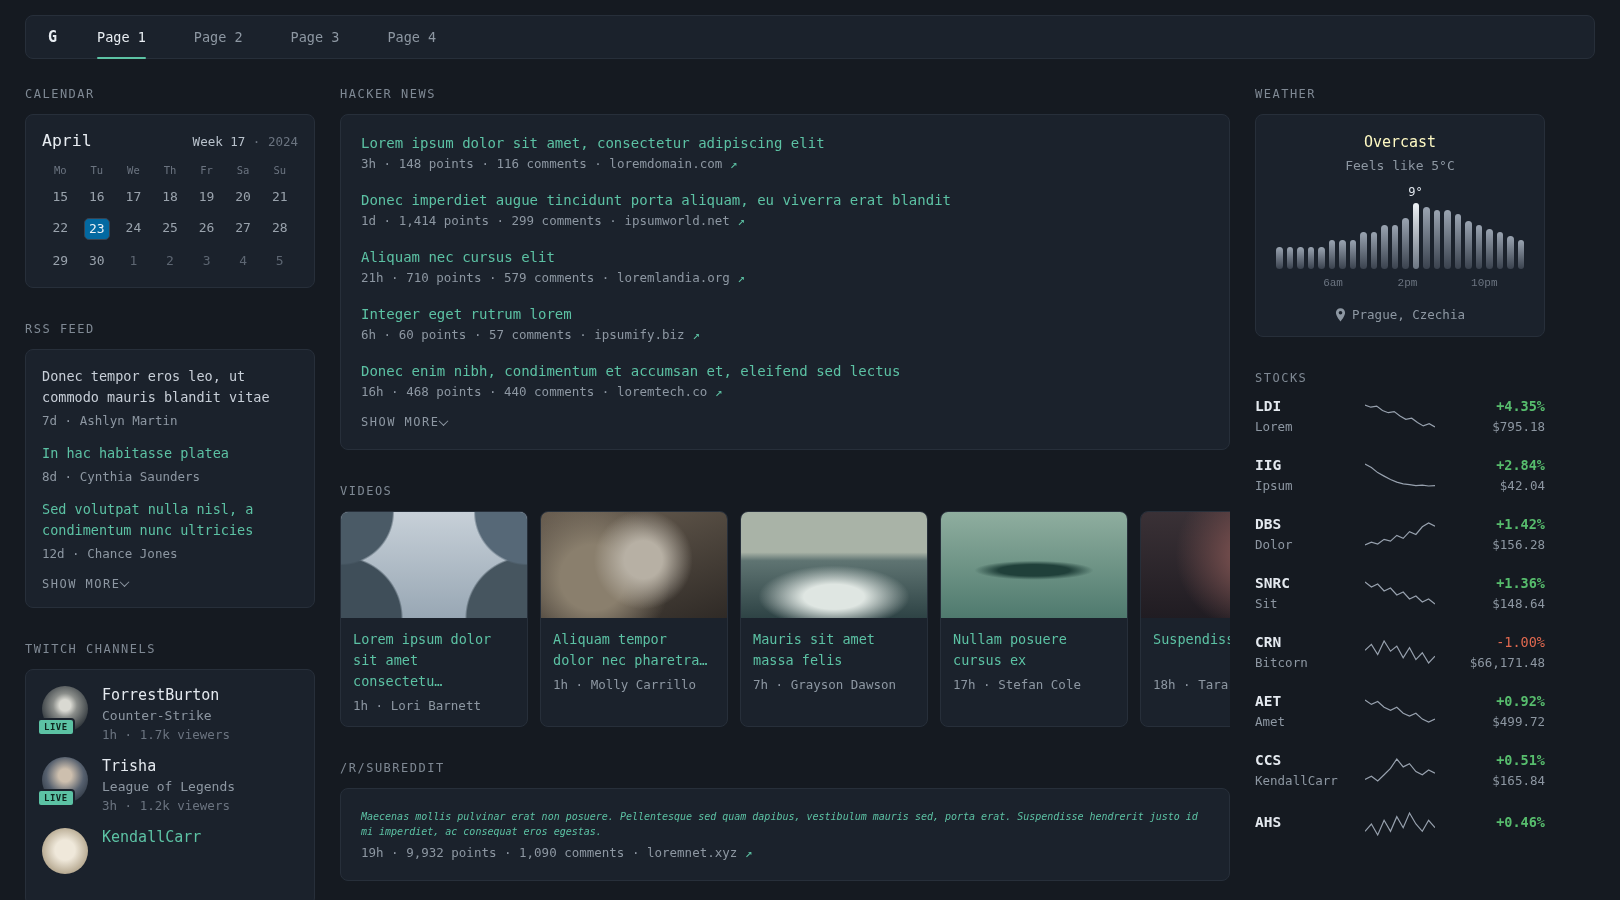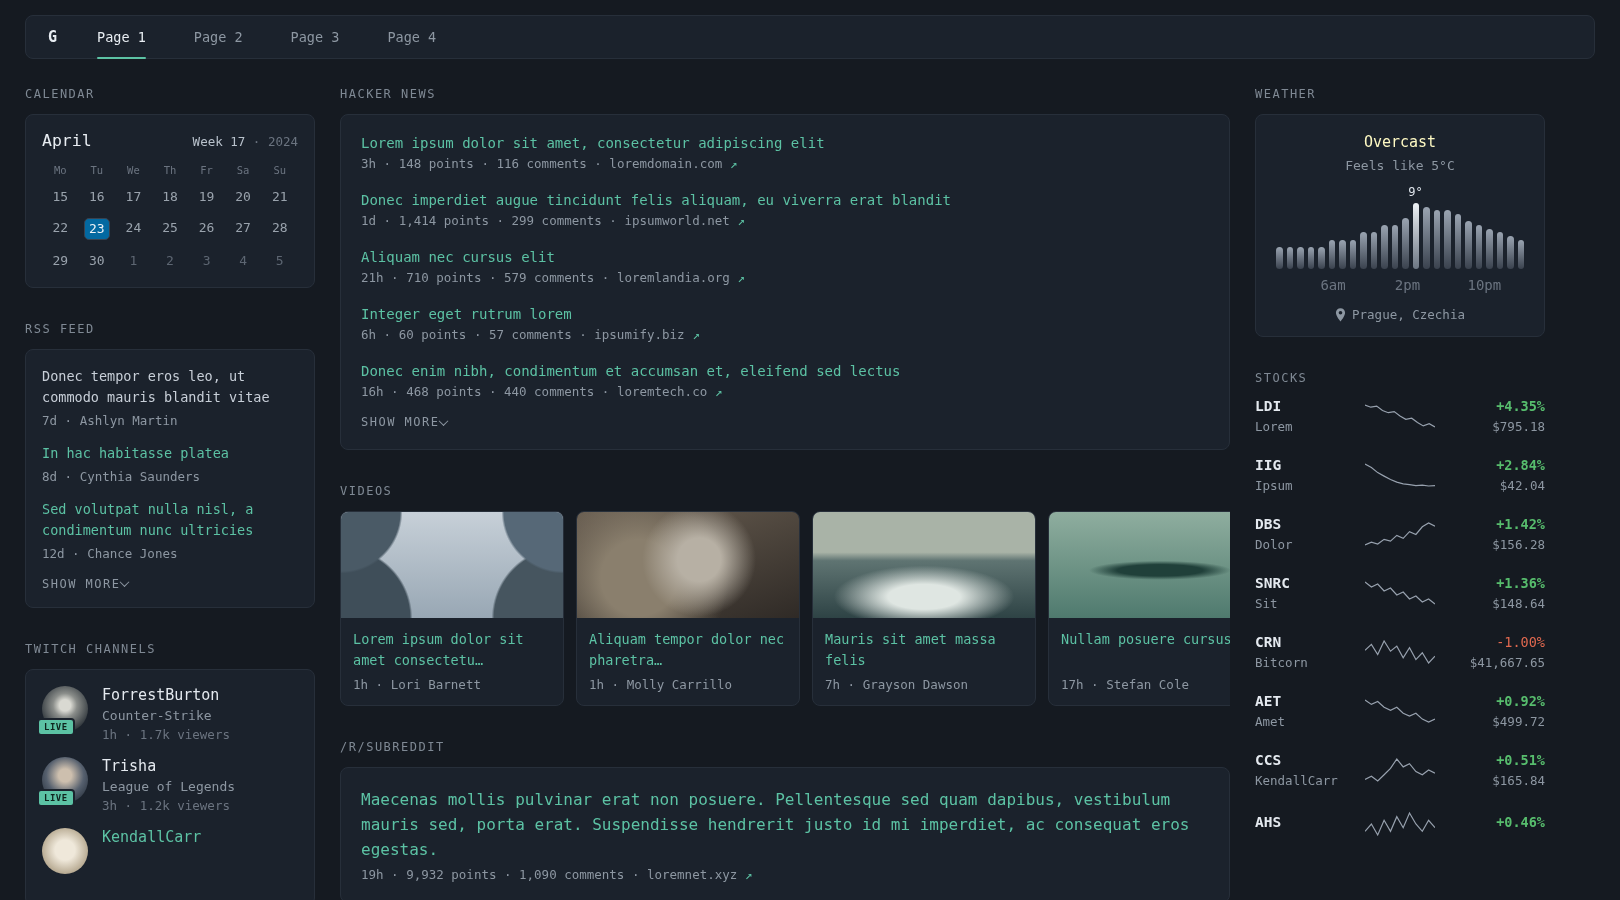--- a/index.html
+++ b/index.html
@@ -65,53 +65,53 @@
   .tw-name.hl{color:var(--accent);}
   .tw-game{font-size:13px;color:var(--muted);margin-top:4px;}
   .tw-meta{font-size:12.5px;color:var(--faint);margin-top:4px;}
   
   .hn-card{padding:20px;}
   .hn-item{margin-bottom:21px;}
   .hn-item:last-of-type{margin-bottom:0;}
   .hn-title{display:block;font-size:14px;color:var(--accent);}
   
   .video-row{display:flex;gap:12px;overflow:hidden;}
-  .video-card{width:224px;flex:none;background:var(--card);border:1px solid var(--border);border-radius:8px;overflow:hidden;}
+  .video-card{width:188px;flex:none;background:var(--card);border:1px solid var(--border);border-radius:8px;overflow:hidden;}
   .thumb{height:106px;width:100%;}
   .t1{background:radial-gradient(circle at 0% 0%,#4a5a66 0 24%,transparent 25%),
       radial-gradient(circle at 100% 0%,#566877 0 24%,transparent 25%),
       radial-gradient(circle at 0% 100%,#3f4e59 0 28%,transparent 29%),
       radial-gradient(circle at 100% 100%,#46555f 0 28%,transparent 29%),
       linear-gradient(180deg,#c7d0d8,#98a7b4);}
   .t2{background:radial-gradient(circle at 55% 45%,#b7b0a4 0 16%,transparent 42%),
       radial-gradient(circle at 28% 62%,#8a7f6d 0 22%,transparent 52%),
       linear-gradient(160deg,#6a5f52,#2f2a26);}
   .t3{background:radial-gradient(ellipse 58% 42% at 50% 80%,#dfe6e2 0 28%,transparent 70%),
       linear-gradient(180deg,#a9b3a7 0 38%,#5f7472 46%,#2e4345 100%);}
   .t4{background:radial-gradient(ellipse 32% 9% at 50% 55%,#20403a 0 60%,transparent 100%),
       linear-gradient(180deg,#8fae9f,#4f7a6e);}
   .t5{background:radial-gradient(circle at 60% 40%,#6e4a4a 0 18%,transparent 60%),
       linear-gradient(180deg,#3a3136,#201c22);}
   .v-body{padding:11px 12px 13px 12px;}
   .v-title{display:block;font-size:13.5px;line-height:1.55;color:var(--accent);min-height:42px;}
   .v-meta{font-size:12.5px;color:var(--muted);margin-top:6px;white-space:nowrap;}
   
   .sr-card{padding:20px;}
-  .sr-title{display:block;font-size:16px;line-height:1.55;color:var(--accent);}
+  .sr-title{display:block;font-size:10px;line-height:1.55;color:var(--accent);font-style:italic;}
   
   .w-card{text-align:center;padding:18px 16px 14px 16px;}
   .w-cond{font-size:15px;color:#fef9c3;}
   .w-feels{font-size:13px;color:var(--muted);margin-top:7px;}
   .w-chart-wrap{position:relative;margin:30px 4px 0 4px;}
   .w-peak{position:absolute;top:-18px;transform:translateX(-50%);font-size:12px;color:#dfe5ec;}
   .w-bars{display:flex;align-items:flex-end;gap:4px;height:66px;}
   .wbar{flex:1;border-radius:4px;background:linear-gradient(180deg,#9aa4b1,#3a424e);min-height:8px;}
   .wbar.hl{background:linear-gradient(180deg,#eef2f6,#6c7683);}
   .w-times{position:relative;height:16px;margin-top:8px;}
-  .w-times span{position:absolute;transform:translateX(-50%);font-size:14px;color:var(--faint);}
+  .w-times span{position:absolute;transform:translateX(-50%);font-size:11px;color:var(--faint);font-family:Liberation Mono, monospace;}
   .w-loc{display:flex;justify-content:center;align-items:center;gap:6px;margin-top:14px;font-size:12.5px;color:var(--muted);}
   
   .stock-row{display:flex;align-items:center;margin-bottom:23px;}
   .s-left{width:96px;flex:none;}
   .s-ticker{font-size:14.5px;font-weight:bold;color:#e4e9ef;}
   .s-name{font-size:12.5px;color:var(--muted);margin-top:5px;}
   .s-spark{flex:1;display:flex;justify-content:center;}
   .s-right{width:96px;flex:none;text-align:right;}
   .s-change{font-size:13.5px;}
   .s-change.pos{color:var(--pos);font-weight:bold;}
@@ -244,21 +244,21 @@
     <div class="section">
       <div class="sec-title">HACKER NEWS</div>
       <div class="card hn-card">
         <div class="hn-item">
           <a class="hn-title">Lorem ipsum dolor sit amet, consectetur adipiscing elit</a>
           <div class="meta">
             <span>3h · 148 points · 116 comments · </span><a><span>loremdomain.com</span> <span class="arrow">↗</span></a>
           </div>
         </div>
         <div class="hn-item">
-          <a class="hn-title">Donec imperdiet augue tincidunt felis aliquam, eu viverra erat blandit</a>
+          <a class="hn-title">Donec imperdiet augue tincidunt porta aliquam, eu viverra erat blandit</a>
           <div class="meta">
             <span>1d · 1,414 points · 299 comments · </span><a><span>ipsumworld.net</span> <span class="arrow">↗</span></a>
           </div>
         </div>
         <div class="hn-item">
           <a class="hn-title">Aliquam nec cursus elit</a>
           <div class="meta">
             <span>21h · 710 points · 579 comments · </span><a><span>loremlandia.org</span> <span class="arrow">↗</span></a>
           </div>
         </div>
@@ -457,21 +457,21 @@
             <div class="s-ticker">CRN</div>
             <div class="s-name">Bitcorn</div>
           </div>
           <div class="s-spark">
               <svg width="70" height="26" viewBox="0 0 70 26">
                 <polyline points="0.0,11.3 6.4,5.4 12.7,15.5 19.1,2.0 25.5,12.2 31.8,7.1 38.2,18.9 44.5,8.8 50.9,20.6 57.3,13.8 63.6,24.0 70.0,17.2" fill="none" stroke="#97a1ae" stroke-width="1.2"></polyline>
               </svg>
             </div>
           <div class="s-right">
             <div class="s-change neg">-1.00%</div>
-            <div class="s-price">$41,667.65</div>
+            <div class="s-price">$66,171.48</div>
           </div>
         </div>
 
         <div class="stock-row">
           <div class="s-left">
             <div class="s-ticker">AET</div>
             <div class="s-name">Amet</div>
           </div>
           <div class="s-spark">
               <svg width="70" height="26" viewBox="0 0 70 26">

